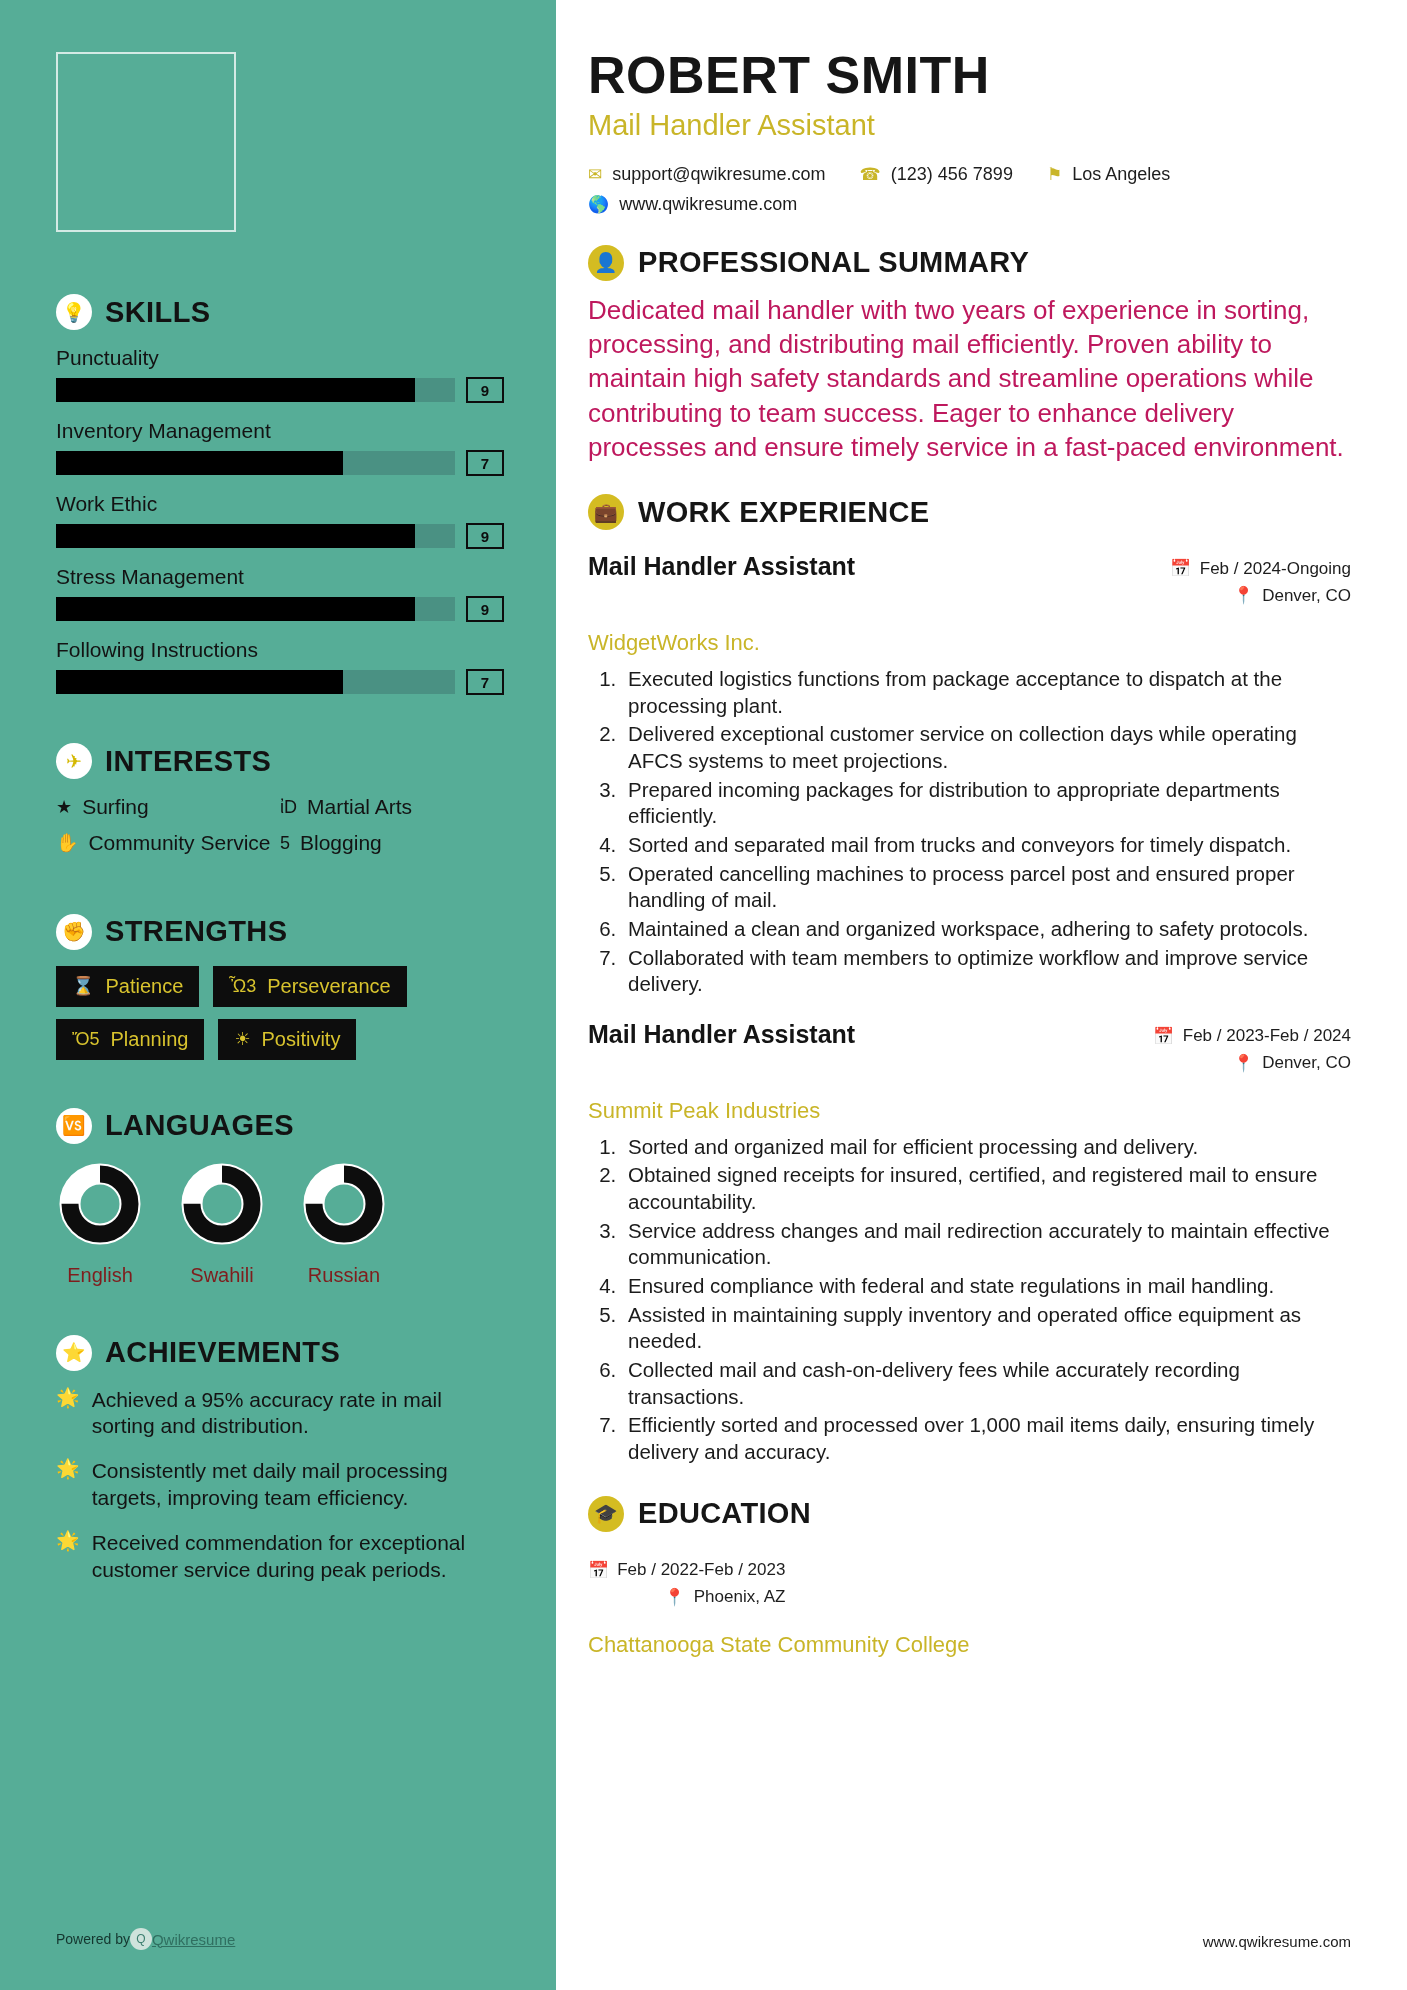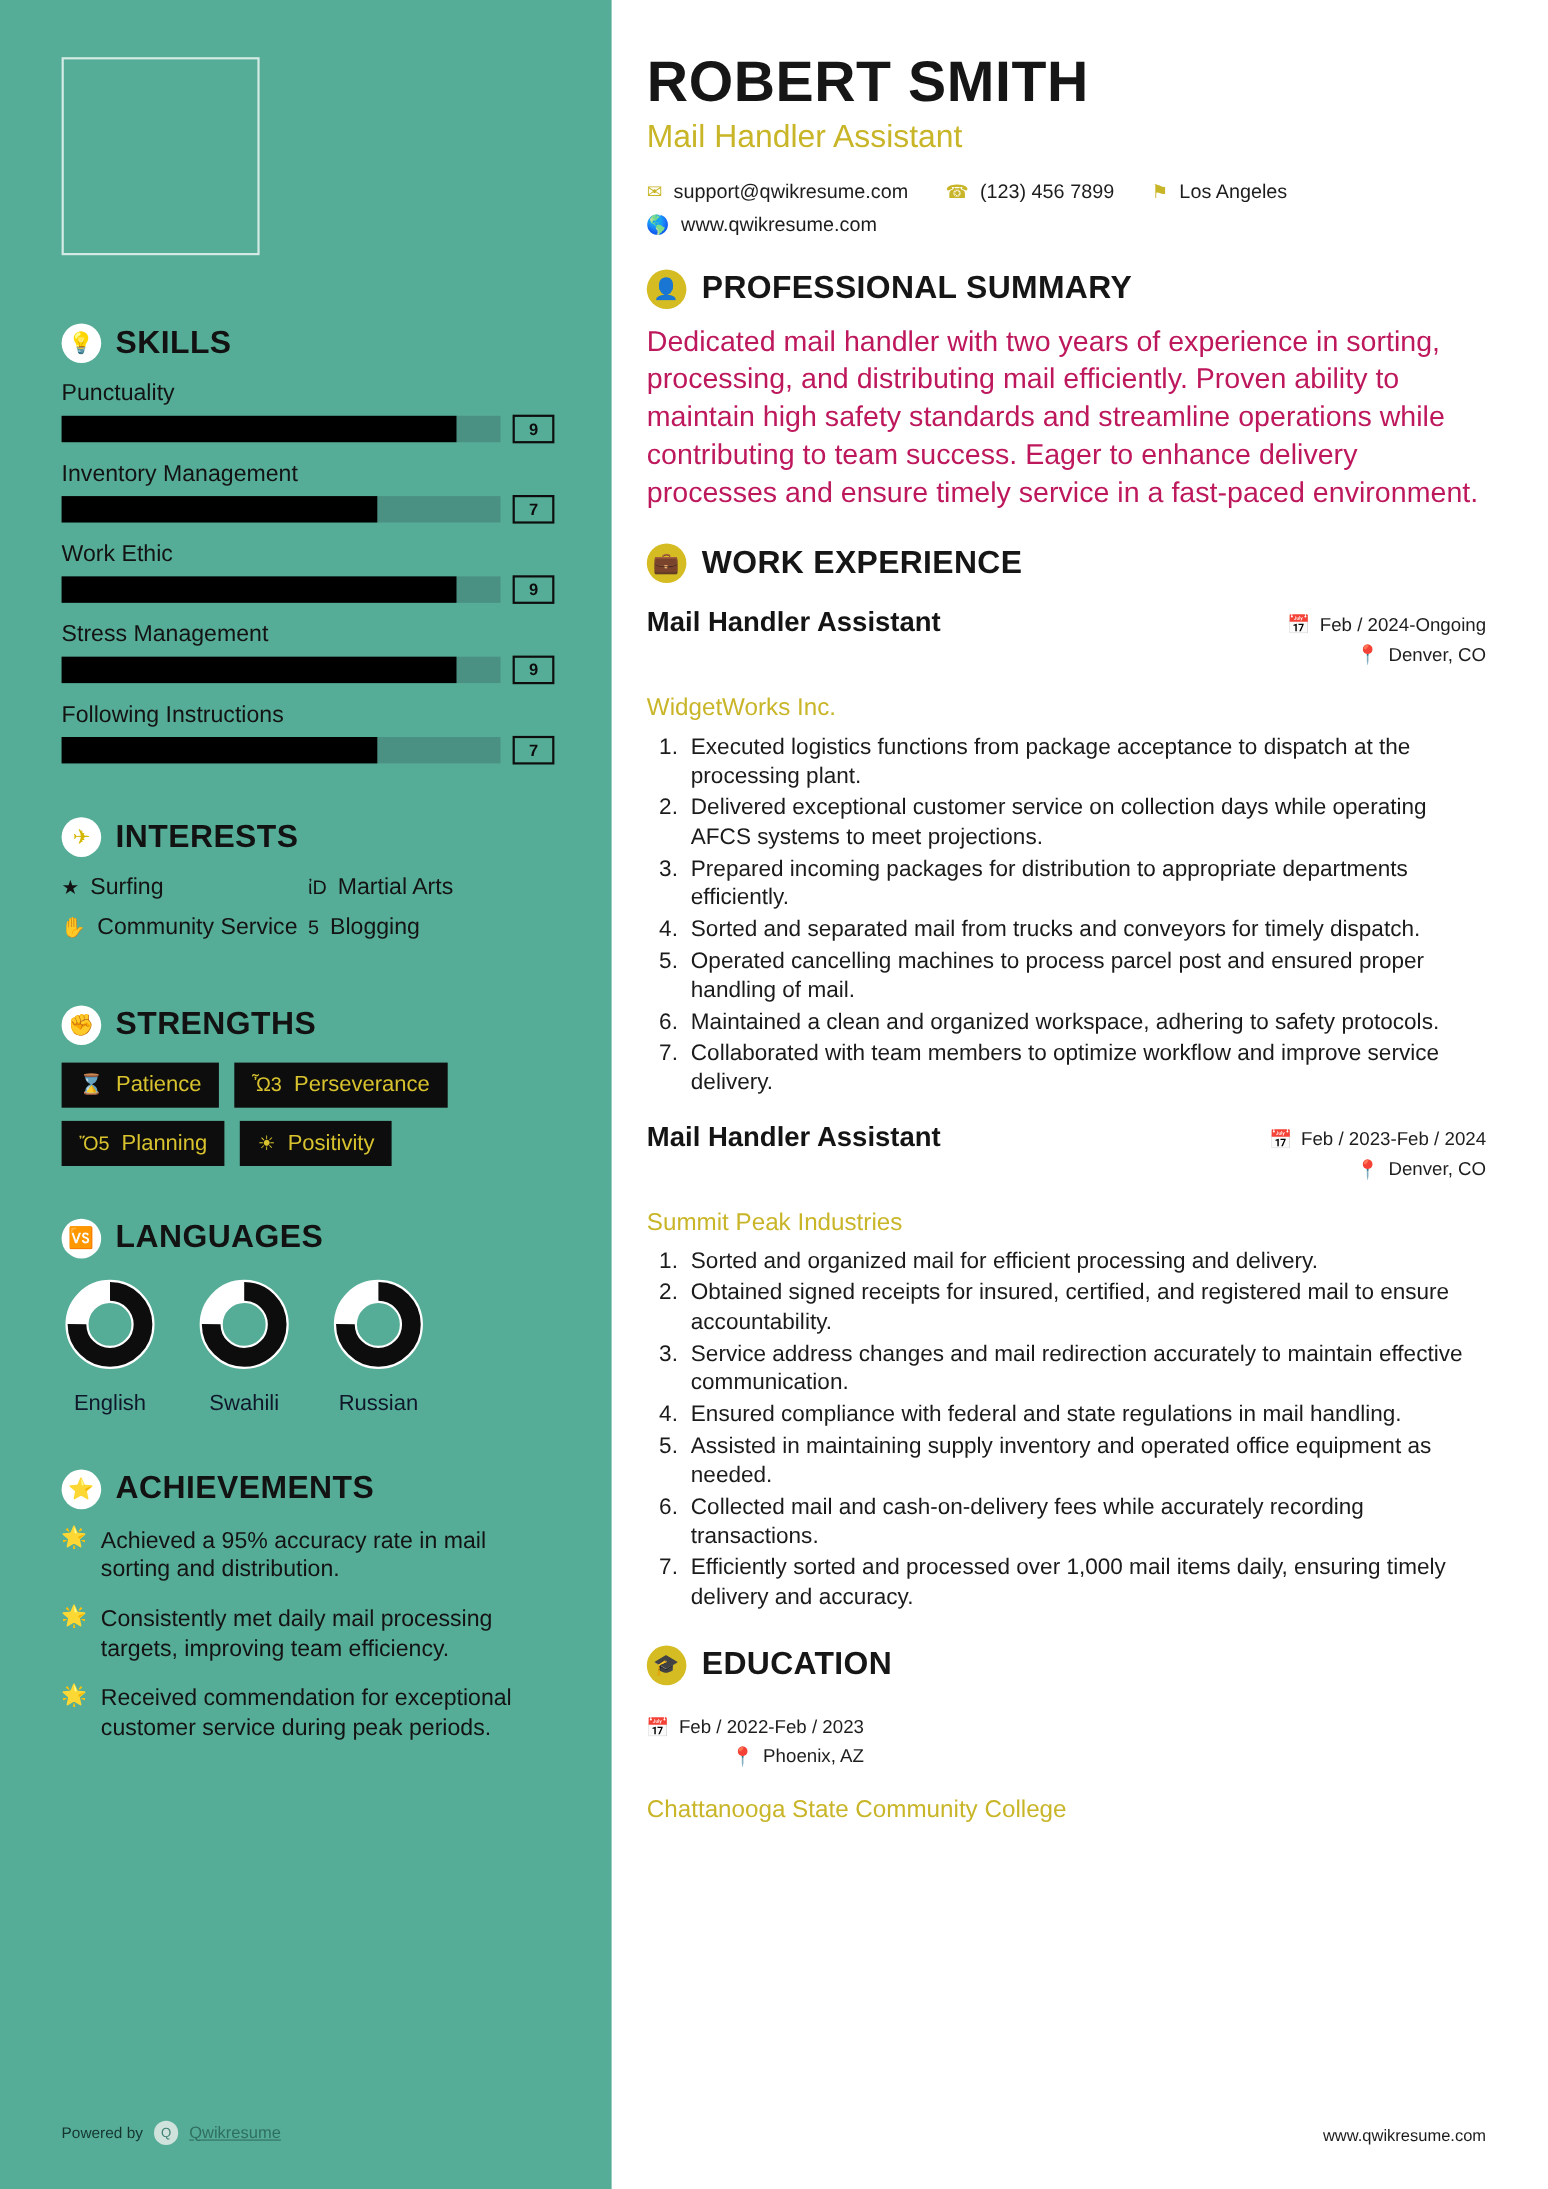--- a/index.html
+++ b/index.html
@@ -60,30 +60,30 @@
   .str-chip {
     background:#0d0d0d; color:#d8c32e;
     padding:9px 16px; display:flex; align-items:center; gap:11px;
     font-size:20px;
   }
   .str-chip .chip-ico { font-size:18px; }
   
   .languages-wrap { margin-bottom:48px; }
   .lang-grid { display:flex; gap:34px; margin-top:14px; }
   .lang-item { text-align:center; }
-  .lang-label { font-size:20px; color:#0f172a; margin-top:12px; }
+  .lang-label { font-size:20px; color:#7f1d1d; margin-top:12px; }
   
   .ach-item {
     display:flex; gap:12px; align-items:flex-start;
     font-size:21px; line-height:1.28; color:#131313; margin-bottom:18px;
   }
   .ach-ico { font-size:19px; flex:0 0 auto; line-height:1.2; }
   .powered {
     position:absolute; left:56px; bottom:40px;
-    display:flex; align-items:center; gap:10px;
+    display:flex; align-items:center; 
     font-size:14px; color:#14362f;
   }
   .pw-logo {
     width:22px;height:22px;border-radius:50%;
     background:#cfe3dc;color:#3d7f70;
     display:flex;align-items:center;justify-content:center;font-size:12px;
   }
   .pw-name { color:#2f6f60; text-decoration:underline; font-size:15px; }
 
   

